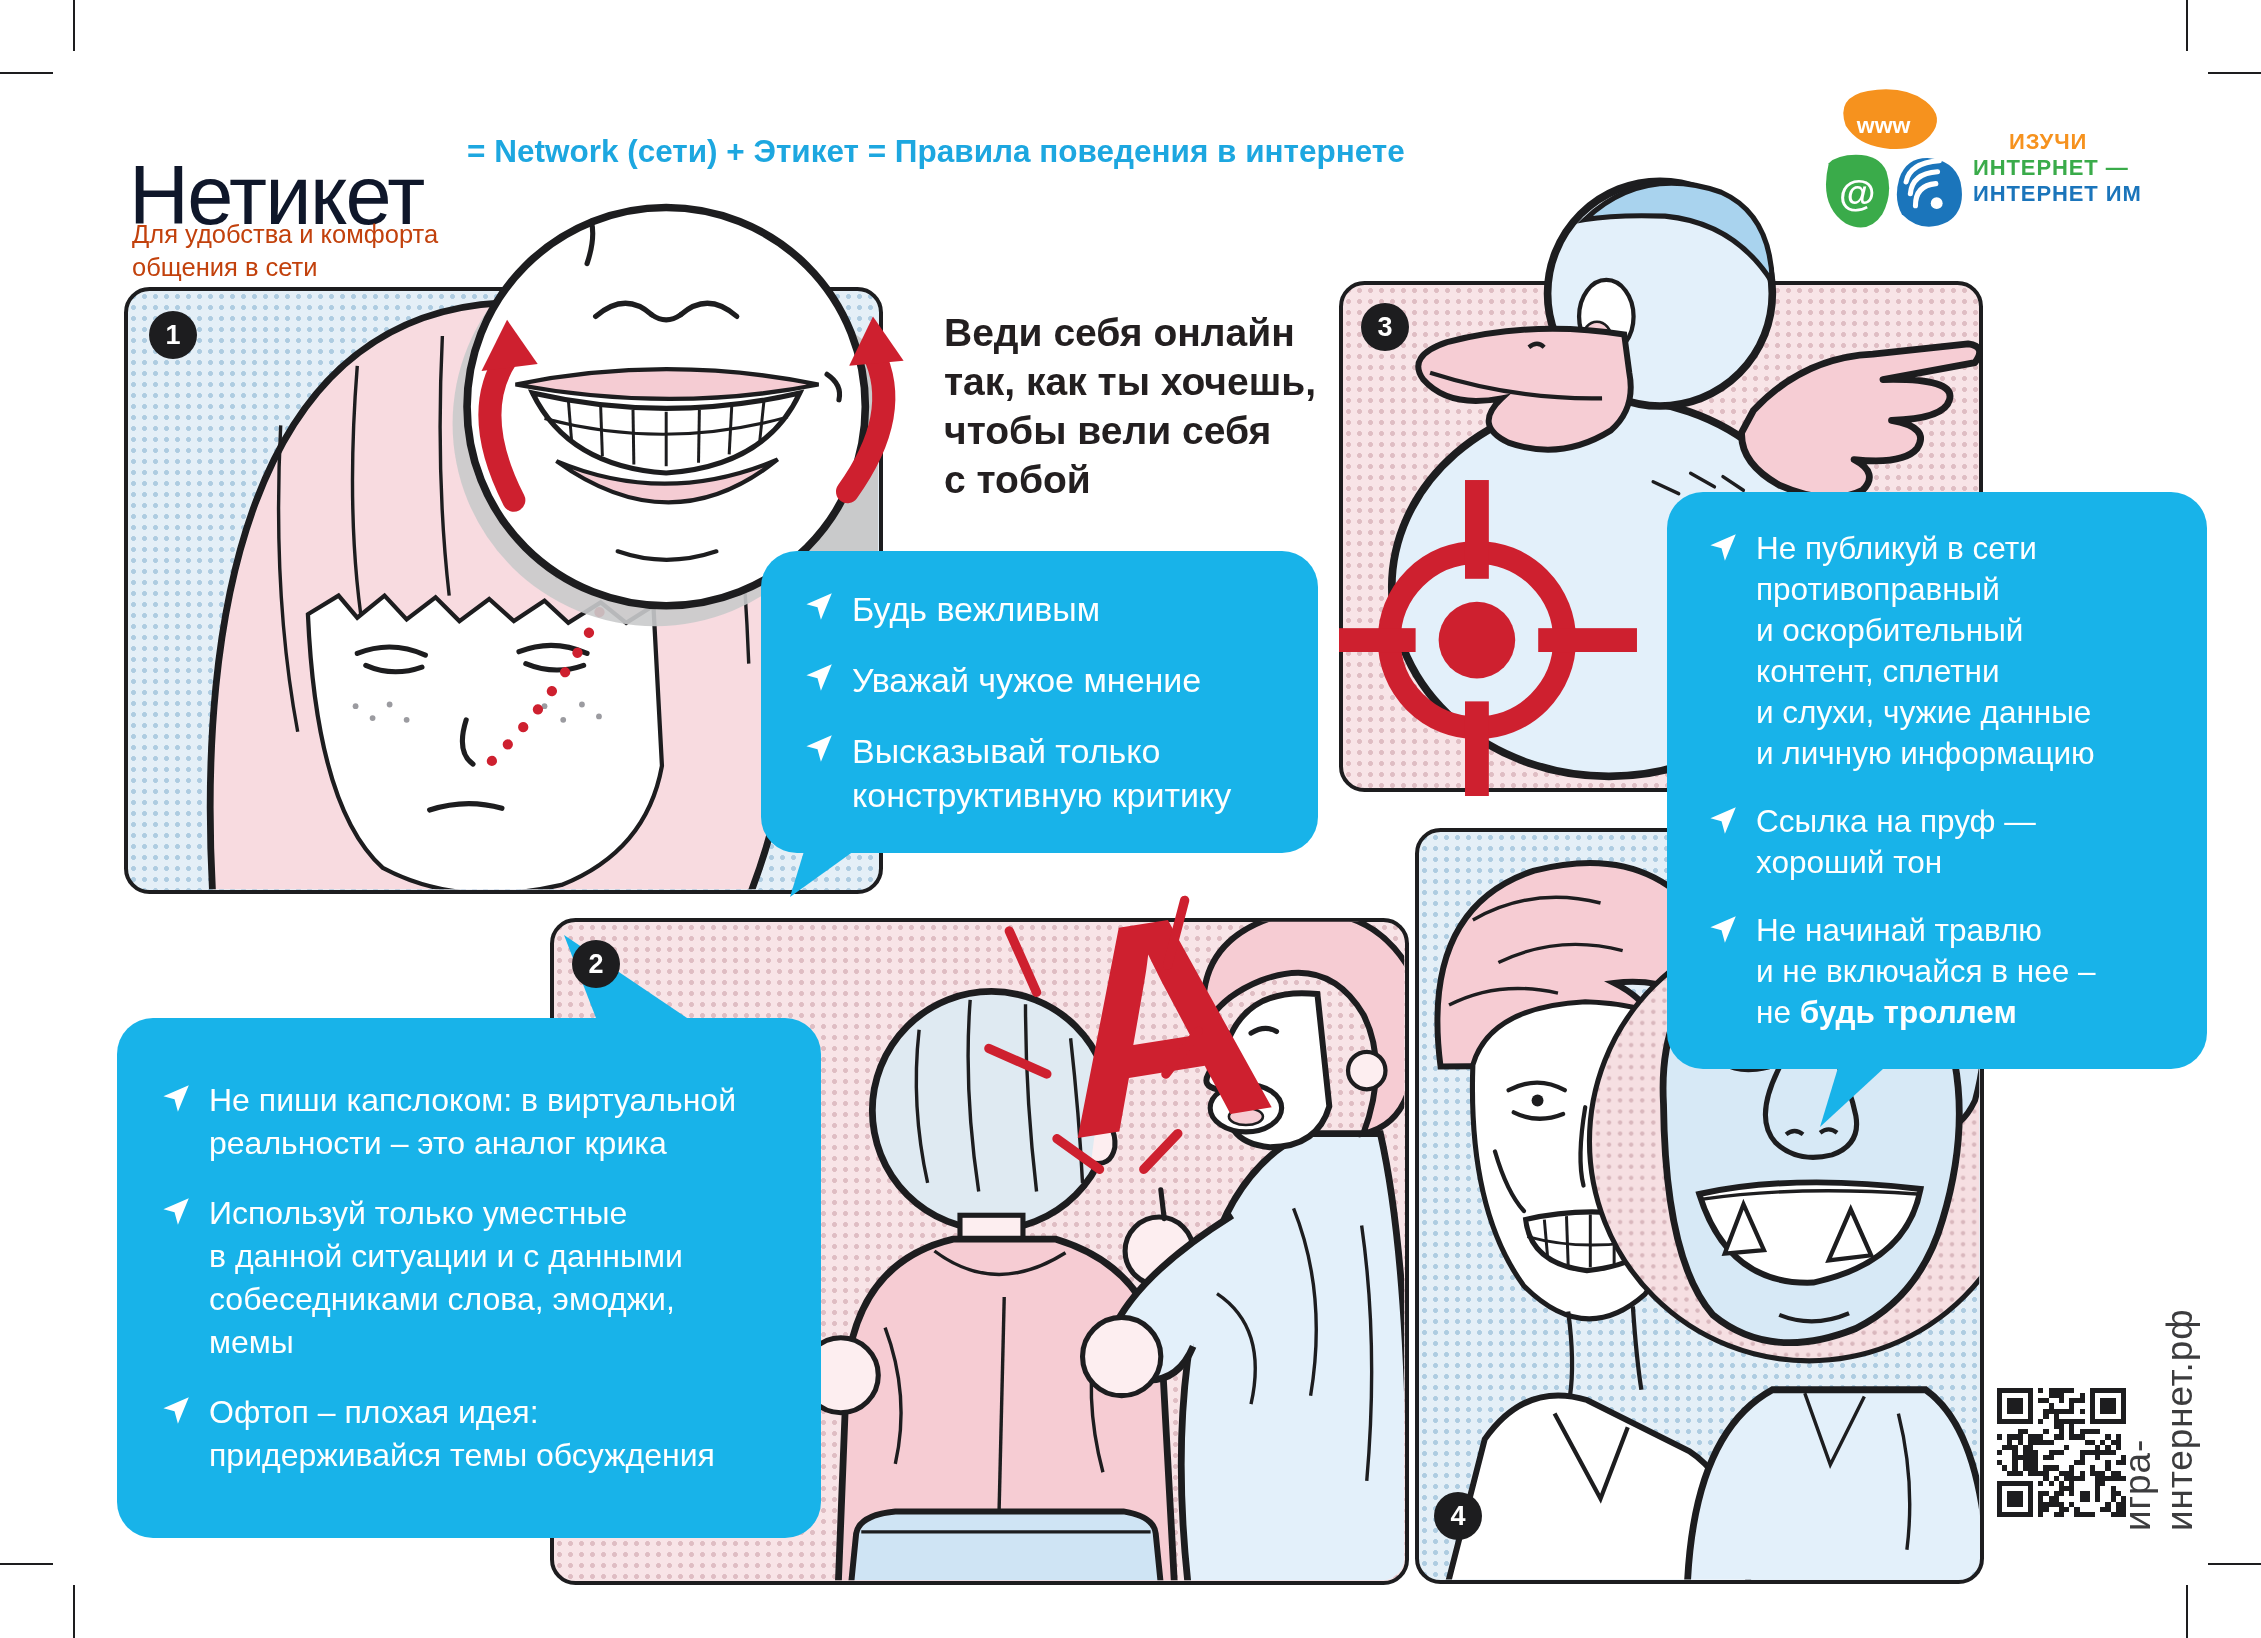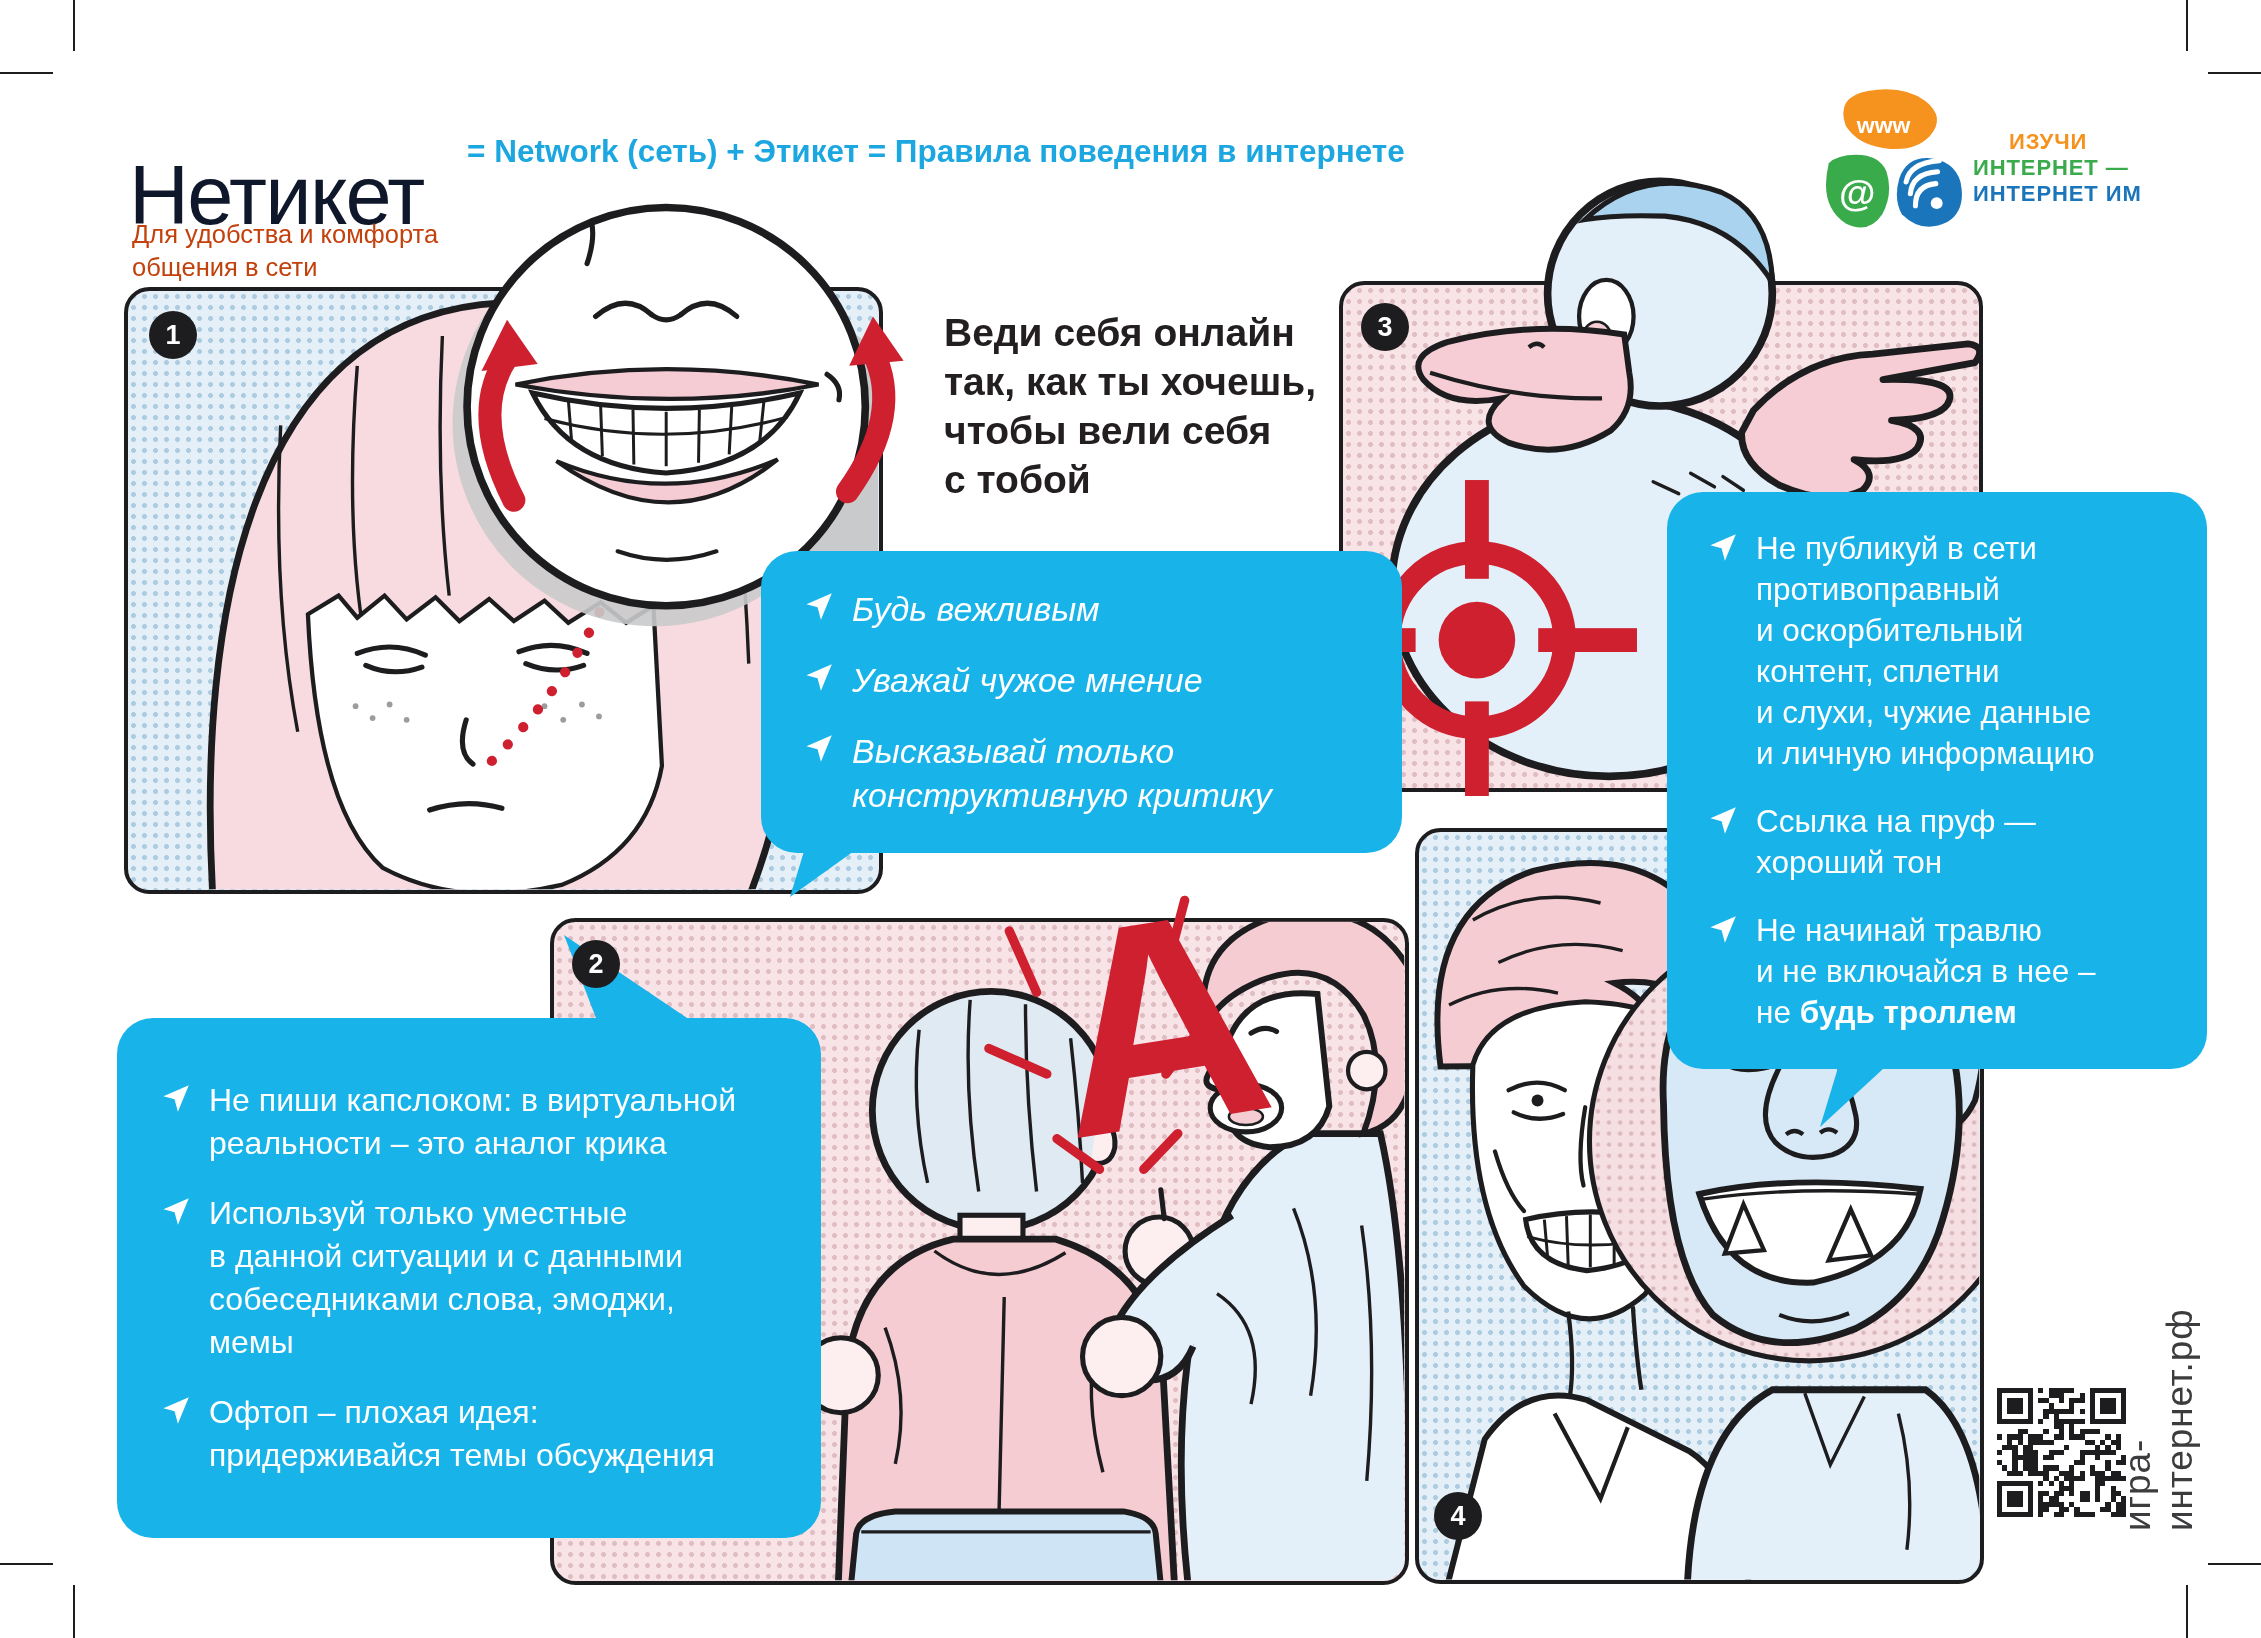--- a/index.html
+++ b/index.html
@@ -38,21 +38,21 @@
         font-weight:700;color:#231f20;white-space:pre-line;z-index:5;}
 
   
   .bubble{position:absolute;background:#18b3e9;border-radius:36px;color:#fff;z-index:30;box-sizing:border-box;}
   .bubble .item{display:flex;align-items:flex-start;}
   .bubble .item + .item{margin-top:27px;}
   .bubble p{margin:0;white-space:pre-line;}
   .bubble b{font-weight:700;}
   .arrow{flex:0 0 29px;width:29px;height:29px;margin-top:5.1px;margin-right:19px;}
   .arrow svg{width:29px;height:29px;display:block;}
-  .b1{left:761px;top:551px;width:641px;padding:36px 43px;font-size:34px;line-height:44px;font-style:italic;}
+  .b1{left:761px;top:551px;width:557px;padding:36px 43px;font-size:34px;line-height:44px;}
   .b2{left:117px;top:1018px;width:704px;padding:61px 44px;font-size:32px;line-height:43px;}
   .b3{left:1667px;top:492px;width:540px;padding:36px 41px;font-size:31.5px;line-height:41px;}
   .tail{position:absolute;background:#18b3e9;z-index:29;}
   .t1{left:790px;top:805px;width:128px;height:92px;clip-path:polygon(22% 0,100% 0,0 100%);}
   .t2{left:564px;top:935px;width:129px;height:87px;clip-path:polygon(0 0,100% 100%,26% 100%);}
   .t3{left:1820px;top:998px;width:140px;height:129px;clip-path:polygon(28% 0,100% 0,0 100%);}
 
   
   .qr{position:absolute;left:1997px;top:1388px;width:129px;height:129px;}
   .qr svg{width:129px;height:129px;display:block;}
@@ -68,21 +68,21 @@
   <div class="mark" style="left:73px;top:0;width:1.7px;height:51px;"></div>
   <div class="mark" style="left:0;top:72px;width:53px;height:1.7px;"></div>
   <div class="mark" style="left:2186px;top:0;width:1.7px;height:51px;"></div>
   <div class="mark" style="left:2208px;top:72px;width:53px;height:1.7px;"></div>
   <div class="mark" style="left:0;top:1563px;width:53px;height:1.7px;"></div>
   <div class="mark" style="left:73px;top:1585px;width:1.7px;height:53px;"></div>
   <div class="mark" style="left:2208px;top:1563px;width:53px;height:1.7px;"></div>
   <div class="mark" style="left:2186px;top:1585px;width:1.7px;height:53px;"></div>
 
   <h1 class="title">Нетикет</h1>
-  <div class="subtitle">= Network (сеть) + Этикет = Правила поведения в интернете</div>
+  <div class="subtitle">= Network (сети) + Этикет = Правила поведения в интернете</div>
   <p class="tagline">Для удобства и комфорта
 общения в сети</p>
 
   <div class="logo">
     <svg viewBox="0 0 170 180" width="145" height="153">
       <path d="M30 48 Q18 14 56 7 Q98 0 124 19 Q148 38 129 60 Q110 80 74 74 Q44 70 30 48 Z" fill="#f6921e"></path>
       <text x="43" y="56" font-size="27" font-weight="700" fill="#fff">www</text>
       <path d="M10 92 Q-2 142 30 163 Q57 176 73 152 Q86 128 78 102 Q70 82 42 82 Q20 82 10 92 Z" fill="#3aab4a"></path>
       <text x="22" y="142" font-size="44" font-weight="700" fill="#fff">@</text>
       <path d="M96 152 Q120 176 150 161 Q172 147 165 114 Q157 88 126 86 Q101 86 93 110 Q86 134 96 152 Z" fill="#1b75bb"></path>

